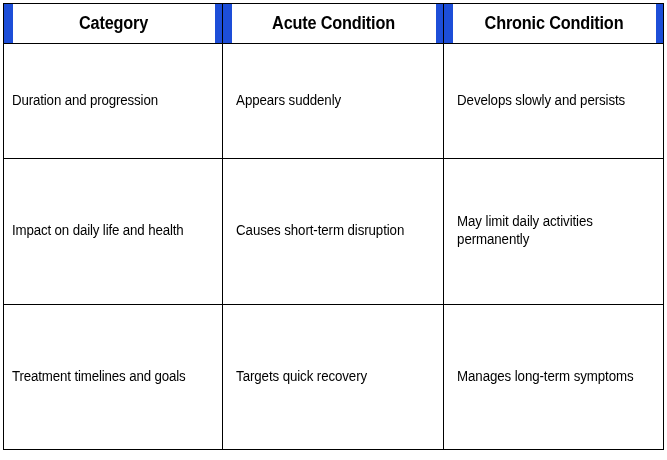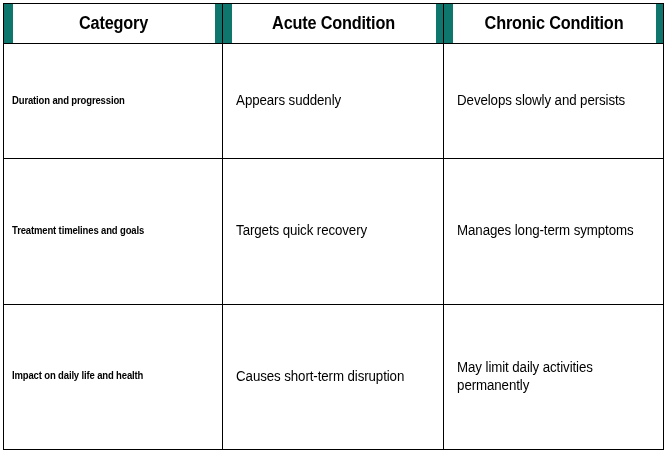--- a/index.html
+++ b/index.html
@@ -25,21 +25,21 @@
 
   
   .comparison-table {
     position: absolute;
     left: 3px;
     top: 3px;
     width: 660px;
     height: 447px;
     border-collapse: collapse;
     table-layout: fixed;
-    background: #0f766e;
+    background: #1d4ed8;
   }
 
   .comparison-table th,
   .comparison-table td {
     border: 1.6px solid #000000;
     padding: 3px 8px;
     background: #ffffff;
     vertical-align: middle;
     line-height: 1.28;
   }
@@ -58,22 +58,22 @@
     letter-spacing: -0.2px;
     transform: scaleX(0.93);
   }
   .hdr-inner {
     display: block;
   }
 
   
   .cell-category {
     text-align: left;
-    font-weight: bold;
-    font-size: 10px;
+    font-weight: normal;
+    font-size: 14px;
     letter-spacing: -0.15px;
     padding-left: 11px;
     padding-right: 6px;
   }
   .cell-value {
     text-align: left;
     font-weight: normal;
     font-size: 14px;
     letter-spacing: -0.1px;
     padding-left: 10px;
@@ -129,39 +129,39 @@
         <td class="cell-value">
           <span class="cell-txt">Appears suddenly</span>
         </td>
         <td class="cell-value">
           <span class="cell-txt">Develops slowly and persists</span>
         </td>
       </tr>
 
       <tr class="row-h-70">
         <td class="cell-category">
+          <span class="cell-txt">Impact on daily life and health</span>
+        </td>
+        <td class="cell-value">
+          <span class="cell-txt">Causes short-term disruption</span>
+        </td>
+        <td class="cell-value">
+          <span class="cell-txt">May limit daily activities permanently</span>
+        </td>
+      </tr>
+
+      <tr class="row-h-70">
+        <td class="cell-category">
           <span class="cell-txt">Treatment timelines and goals</span>
         </td>
         <td class="cell-value">
           <span class="cell-txt">Targets quick recovery</span>
         </td>
         <td class="cell-value">
           <span class="cell-txt">Manages long-term symptoms</span>
-        </td>
-      </tr>
-
-      <tr class="row-h-70">
-        <td class="cell-category">
-          <span class="cell-txt">Impact on daily life and health</span>
-        </td>
-        <td class="cell-value">
-          <span class="cell-txt">Causes short-term disruption</span>
-        </td>
-        <td class="cell-value">
-          <span class="cell-txt">May limit daily activities permanently</span>
         </td>
       </tr>
 
 
 
 
     </tbody>
   </table>
 
 </div>

